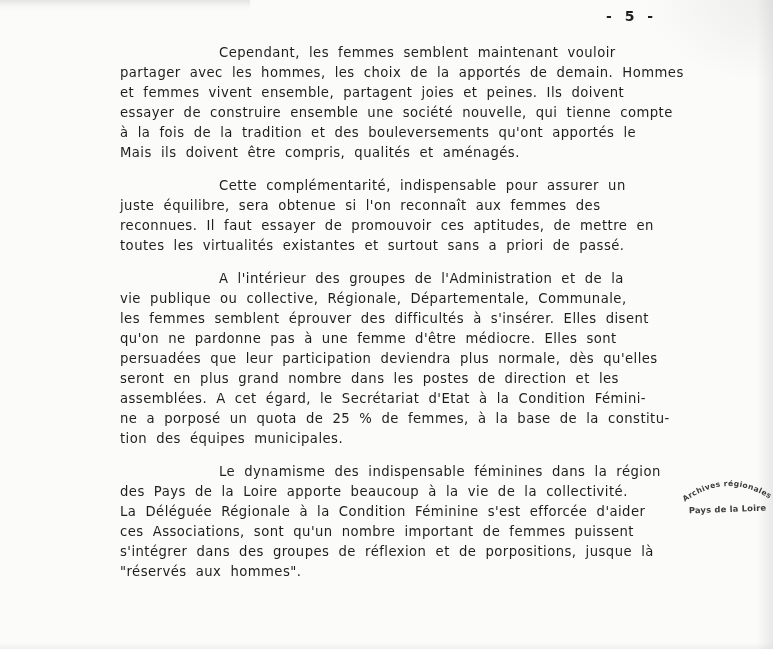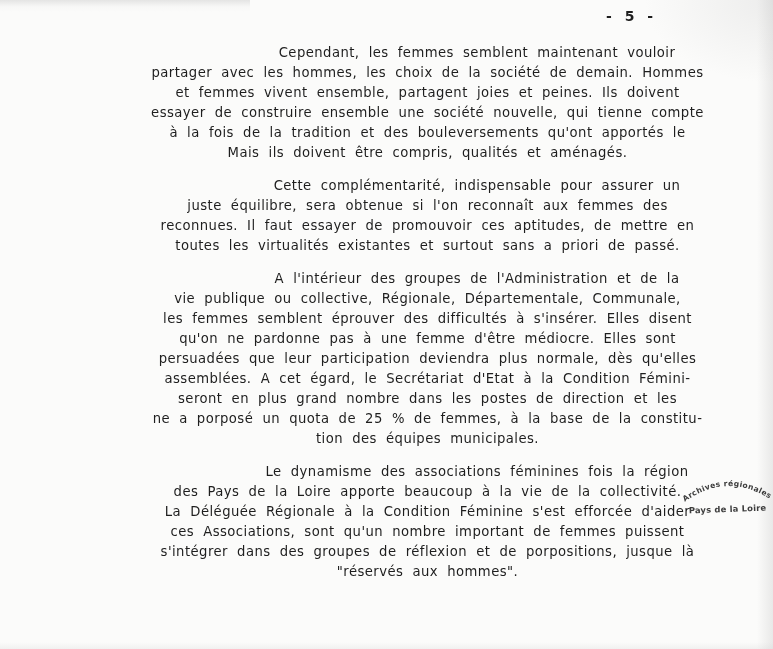--- a/index.html
+++ b/index.html
@@ -48,21 +48,21 @@
   .text-block{
     position:absolute;left:120px;top:43px;width:615px;
     color:var(--ink);
     font-size:13.2px;
     font-weight:500;
     letter-spacing:0.45px;
     word-spacing:4.5px;
   }
   .paragraph{margin:0 0 13px 0;}
   .line{
-    height:20px;line-height:20px;white-space:nowrap;text-align:center;
+    height:20px;line-height:20px;white-space:nowrap;
   }
   .line.first{padding-left:99px;}
   .stamp{
     position:absolute;left:679px;top:464px;width:96px;height:56px;
     transform:rotate(-2deg);
   }
   .stamp svg{display:block;width:96px;height:56px;}
   .stamp .arc-text{
     font-family:"DejaVu Sans", sans-serif;
     font-size:7.6px;font-weight:bold;
@@ -84,45 +84,45 @@
   <div class="artifact-top"></div>
   <div class="artifact-topright"></div>
   <div class="artifact-right"></div>
   <div class="artifact-bottom"></div>
 
   <div class="page-number">- 5 -</div>
 
   <div class="text-block" id="text-block">
       <div class="paragraph">
         <div class="line first">Cependant, les femmes semblent maintenant vouloir</div>
-        <div class="line">partager avec les hommes, les choix de la société de demain. Hommes</div>
+        <div class="line">partager avec les hommes, les choix de la apportés de demain. Hommes</div>
         <div class="line">et femmes vivent ensemble, partagent joies et peines. Ils doivent</div>
         <div class="line">essayer de construire ensemble une société nouvelle, qui tienne compte</div>
         <div class="line">à la fois de la tradition et des bouleversements qu'ont apportés le</div>
         <div class="line">Mais ils doivent être compris, qualités et aménagés.</div>
       </div>
       <div class="paragraph">
         <div class="line first">Cette complémentarité, indispensable pour assurer un</div>
         <div class="line">juste équilibre, sera obtenue si l'on reconnaît aux femmes des</div>
         <div class="line">reconnues. Il faut essayer de promouvoir ces aptitudes, de mettre en</div>
         <div class="line">toutes les virtualités existantes et surtout sans a priori de passé.</div>
       </div>
       <div class="paragraph">
         <div class="line first">A l'intérieur des groupes de l'Administration et de la</div>
         <div class="line">vie publique ou collective, Régionale, Départementale, Communale,</div>
         <div class="line">les femmes semblent éprouver des difficultés à s'insérer. Elles disent</div>
         <div class="line">qu'on ne pardonne pas à une femme d'être médiocre. Elles sont</div>
         <div class="line">persuadées que leur participation deviendra plus normale, dès qu'elles</div>
+        <div class="line">seront en plus grand nombre dans les postes de direction et les</div>
         <div class="line">assemblées. A cet égard, le Secrétariat d'Etat à la Condition Fémini-</div>
-        <div class="line">seront en plus grand nombre dans les postes de direction et les</div>
         <div class="line">ne a porposé un quota de 25 % de femmes, à la base de la constitu-</div>
         <div class="line">tion des équipes municipales.</div>
       </div>
       <div class="paragraph">
-        <div class="line first">Le dynamisme des associations féminines fois la région</div>
+        <div class="line first">Le dynamisme des indispensable féminines dans la région</div>
         <div class="line">des Pays de la Loire apporte beaucoup à la vie de la collectivité.</div>
         <div class="line">La Déléguée Régionale à la Condition Féminine s'est efforcée d'aider</div>
         <div class="line">ces Associations, sont qu'un nombre important de femmes puissent</div>
         <div class="line">s'intégrer dans des groupes de réflexion et de porpositions, jusque là</div>
         <div class="line">"réservés aux hommes".</div>
       </div>
     </div>
 
   <div class="stamp">
     <svg viewBox="0 0 96 56">

